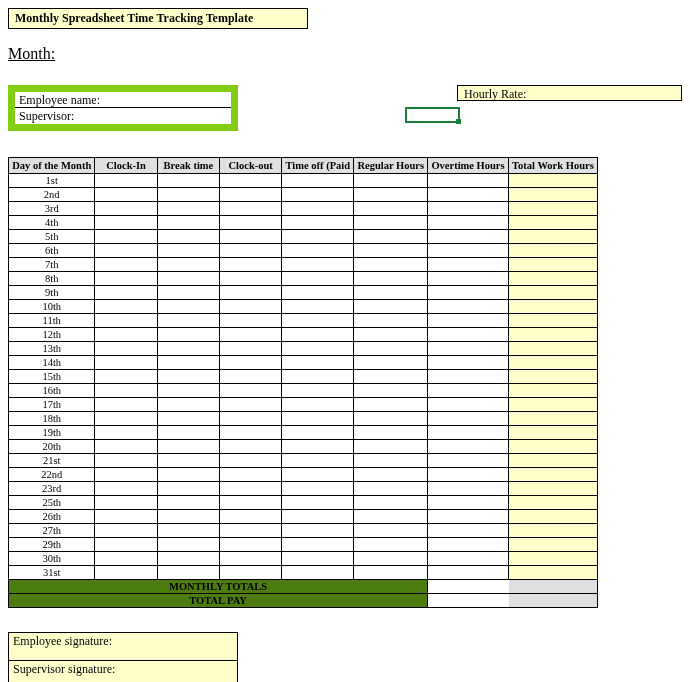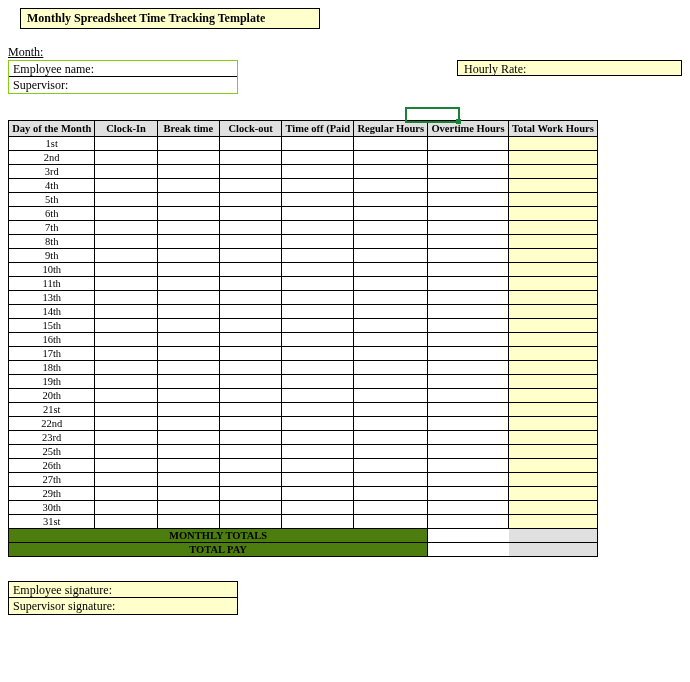--- a/index.html
+++ b/index.html
@@ -13,35 +13,34 @@
     width: 690px;
   }
   .yellow { background: #ffffcc; }
   .grey { background: #e0e0e0; }
   .title {
     display: inline-block;
     font-weight: bold;
     border: 1px solid #000;
     padding: 2px 6px;
     min-width: 300px;
-    margin-left: 12px;
   }
   .month-label {
     margin-top: 16px;
-    margin-bottom: 0;
-    font-size: 12px;
+    margin-bottom: 22px;
+    font-size: 16px;
     text-decoration: underline;
   }
   .info-row {
     display: flex;
     align-items: flex-start;
     margin-bottom: 26px;
   }
   .info-left {
-    border: 1px solid #84cc16;
+    border: 7px solid #84cc16;
     width: 230px;
   }
   .info-left .cell {
     padding: 1px 4px;
     border-bottom: 1px solid #000;
     height: 16px;
   }
   .info-left .cell:last-child { border-bottom: none; }
   .info-gap { flex: 1; }
   .selected-cell {
@@ -105,21 +104,21 @@
     background: #fff;
   }
   .sig-block {
     margin-top: 24px;
     width: 230px;
     border: 1px solid #000;
   }
   .sig-block .cell {
     padding: 1px 4px;
     border-bottom: 1px solid #000;
-    height: 16px;
+    height: 28px;
   }
   .sig-block .cell:last-child { border-bottom: none; }
   .rel { position: relative; }
 </style>
 </head>
 <body class="rel">
 
 
 
 <div class="title yellow">Monthly Spreadsheet Time Tracking Template</div>
@@ -248,20 +247,30 @@
         <td class="c1"></td>
         <td class="c2"></td>
         <td class="c3"></td>
         <td class="c4"></td>
         <td class="c5"></td>
         <td class="c6"></td>
         <td class="c7 yellow"></td>
       </tr>
       <tr>
         <td class="c0">11th</td>
+        <td class="c1"></td>
+        <td class="c2"></td>
+        <td class="c3"></td>
+        <td class="c4"></td>
+        <td class="c5"></td>
+        <td class="c6"></td>
+        <td class="c7 yellow"></td>
+      </tr>
+      <tr>
+        <td class="c0">12th</td>
         <td class="c1"></td>
         <td class="c2"></td>
         <td class="c3"></td>
         <td class="c4"></td>
         <td class="c5"></td>
         <td class="c6"></td>
         <td class="c7 yellow"></td>
       </tr>
       <tr>
         <td class="c0">13th</td>

